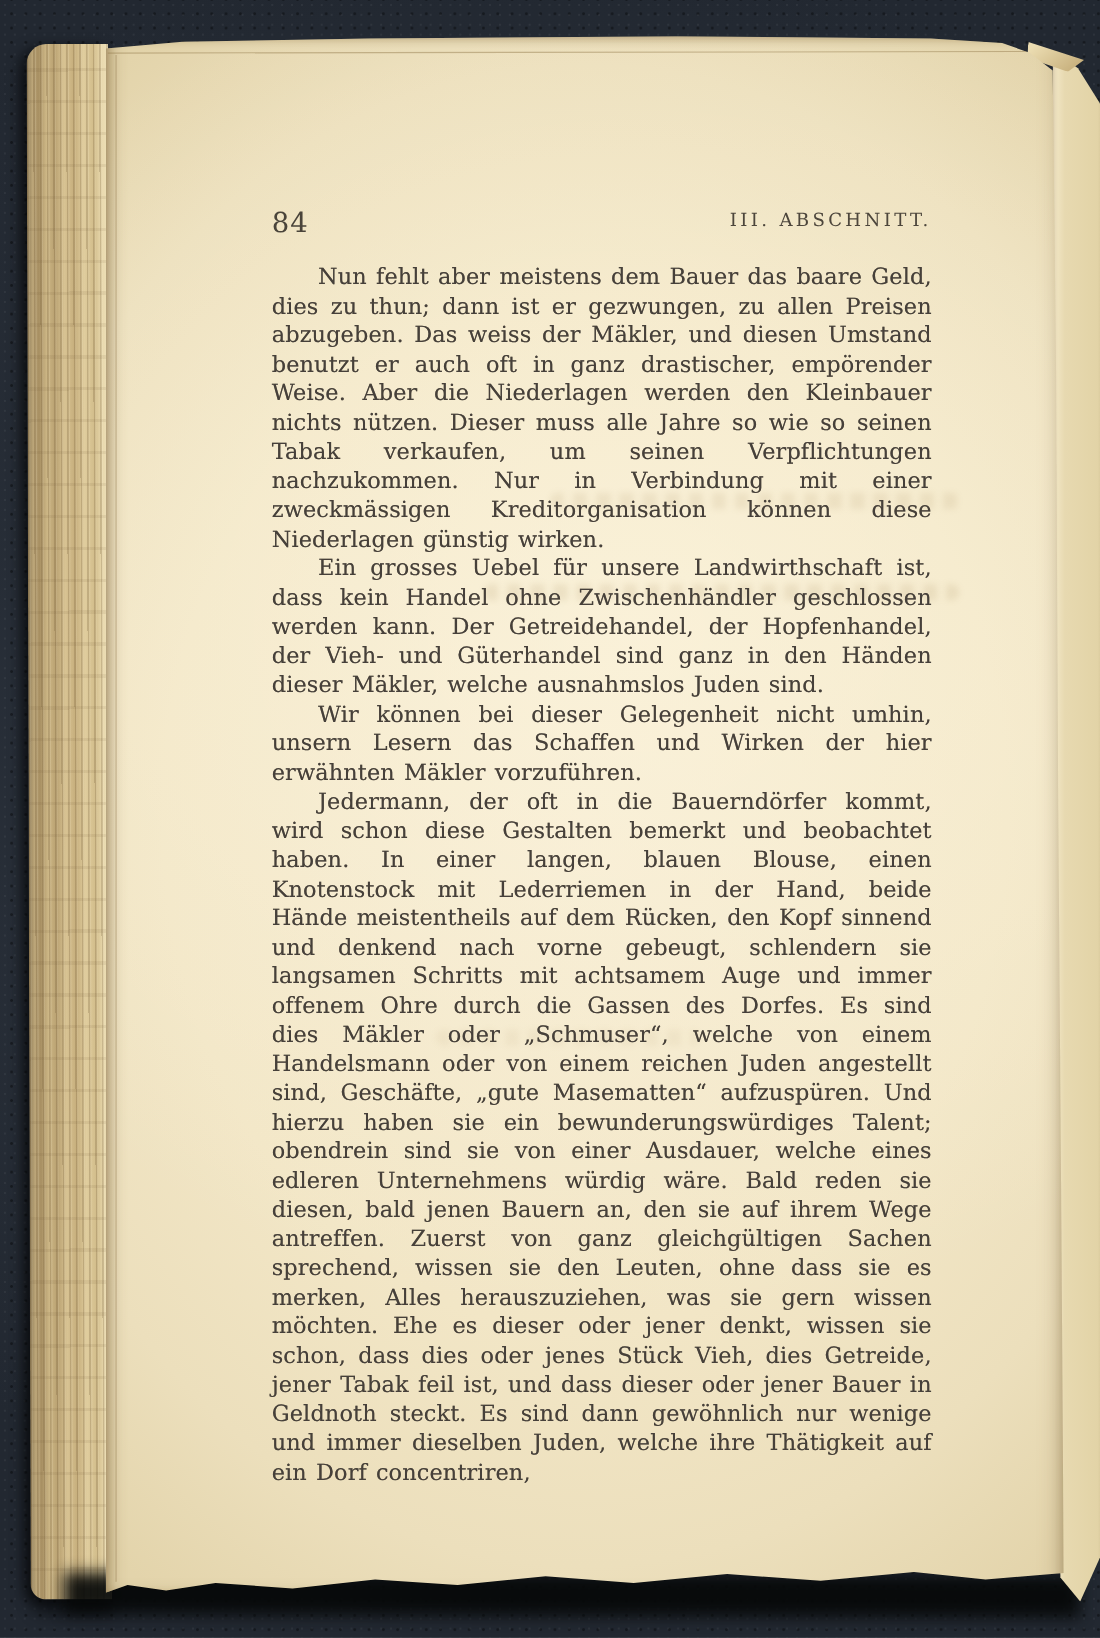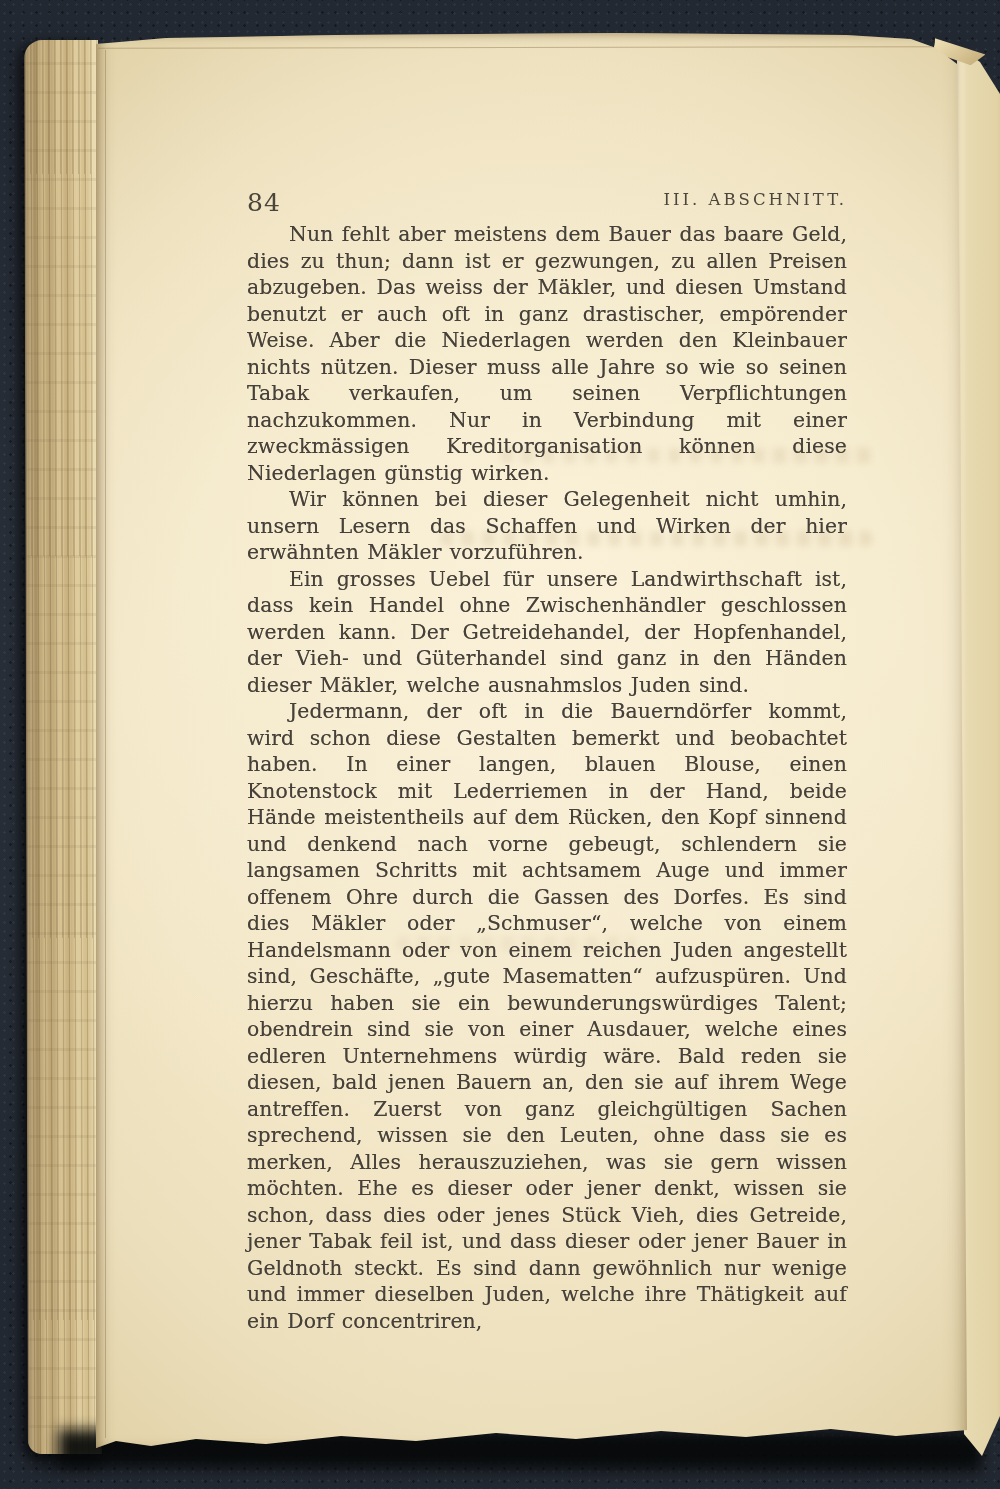--- a/index.html
+++ b/index.html
@@ -133,21 +133,21 @@
     color: #4a443a;
   }
   .section-title {
     position: absolute; left: 0; right: 0; top: 2px;
     text-align: right;
     font-size: 16.5px;
     letter-spacing: 3px;
     color: #4d463c;
   }
   .body-text {
-    margin-top: 11px;
+    margin-top: 28px;
   }
   .body-text p {
     margin: 0;
     text-indent: 42px;
     text-align: justify;
     font-size: 20.4px;
     line-height: 26.5px;
     word-spacing: 0.08em;
     letter-spacing: 0.1px;
     color: #46403a;
@@ -175,19 +175,19 @@
     <div class="smudge s2"></div>
     <div class="smudge s3"></div>
 
     <div class="page-inner">
       <header class="running-head">
         <span class="page-number">84</span>
         <span class="section-title">III. ABSCHNITT.</span>
       </header>
       <div class="body-text">
         <p>Nun fehlt aber meistens dem Bauer das baare Geld, dies zu thun; dann ist er gezwungen, zu allen Preisen abzugeben. Das weiss der Mäkler, und diesen Umstand benutzt er auch oft in ganz drastischer, empörender Weise. Aber die Niederlagen werden den Kleinbauer nichts nützen. Dieser muss alle Jahre so wie so seinen Tabak verkaufen, um seinen Verpflichtungen nachzukommen. Nur in Verbindung mit einer zweckmässigen Kreditorganisation können diese Niederlagen günstig wirken.</p>
+        <p>Ein grosses Uebel für unsere Landwirthschaft ist, dass kein Handel ohne Zwischenhändler geschlossen werden kann. Der Getreidehandel, der Hopfenhandel, der Vieh- und Güterhandel sind ganz in den Händen dieser Mäkler, welche ausnahmslos Juden sind.</p>
         <p>Wir können bei dieser Gelegenheit nicht umhin, unsern Lesern das Schaffen und Wirken der hier erwähnten Mäkler vorzuführen.</p>
-        <p>Ein grosses Uebel für unsere Landwirthschaft ist, dass kein Handel ohne Zwischenhändler geschlossen werden kann. Der Getreidehandel, der Hopfenhandel, der Vieh- und Güterhandel sind ganz in den Händen dieser Mäkler, welche ausnahmslos Juden sind.</p>
         <p>Jedermann, der oft in die Bauerndörfer kommt, wird schon diese Gestalten bemerkt und beobachtet haben. In einer langen, blauen Blouse, einen Knotenstock mit Lederriemen in der Hand, beide Hände meistentheils auf dem Rücken, den Kopf sinnend und denkend nach vorne gebeugt, schlendern sie langsamen Schritts mit achtsamem Auge und immer offenem Ohre durch die Gassen des Dorfes. Es sind dies Mäkler oder „Schmuser“, welche von einem Handelsmann oder von einem reichen Juden angestellt sind, Geschäfte, „gute Masematten“ aufzuspüren. Und hierzu haben sie ein bewunderungswürdiges Talent; obendrein sind sie von einer Ausdauer, welche eines edleren Unternehmens würdig wäre. Bald reden sie diesen, bald jenen Bauern an, den sie auf ihrem Wege antreffen. Zuerst von ganz gleichgültigen Sachen sprechend, wissen sie den Leuten, ohne dass sie es merken, Alles herauszuziehen, was sie gern wissen möchten. Ehe es dieser oder jener denkt, wissen sie schon, dass dies oder jenes Stück Vieh, dies Getreide, jener Tabak feil ist, und dass dieser oder jener Bauer in Geldnoth steckt. Es sind dann gewöhnlich nur wenige und immer dieselben Juden, welche ihre Thätigkeit auf ein Dorf concentriren,</p>
       </div>
     </div>
   </div>
 </div>
 
 </body></html>

